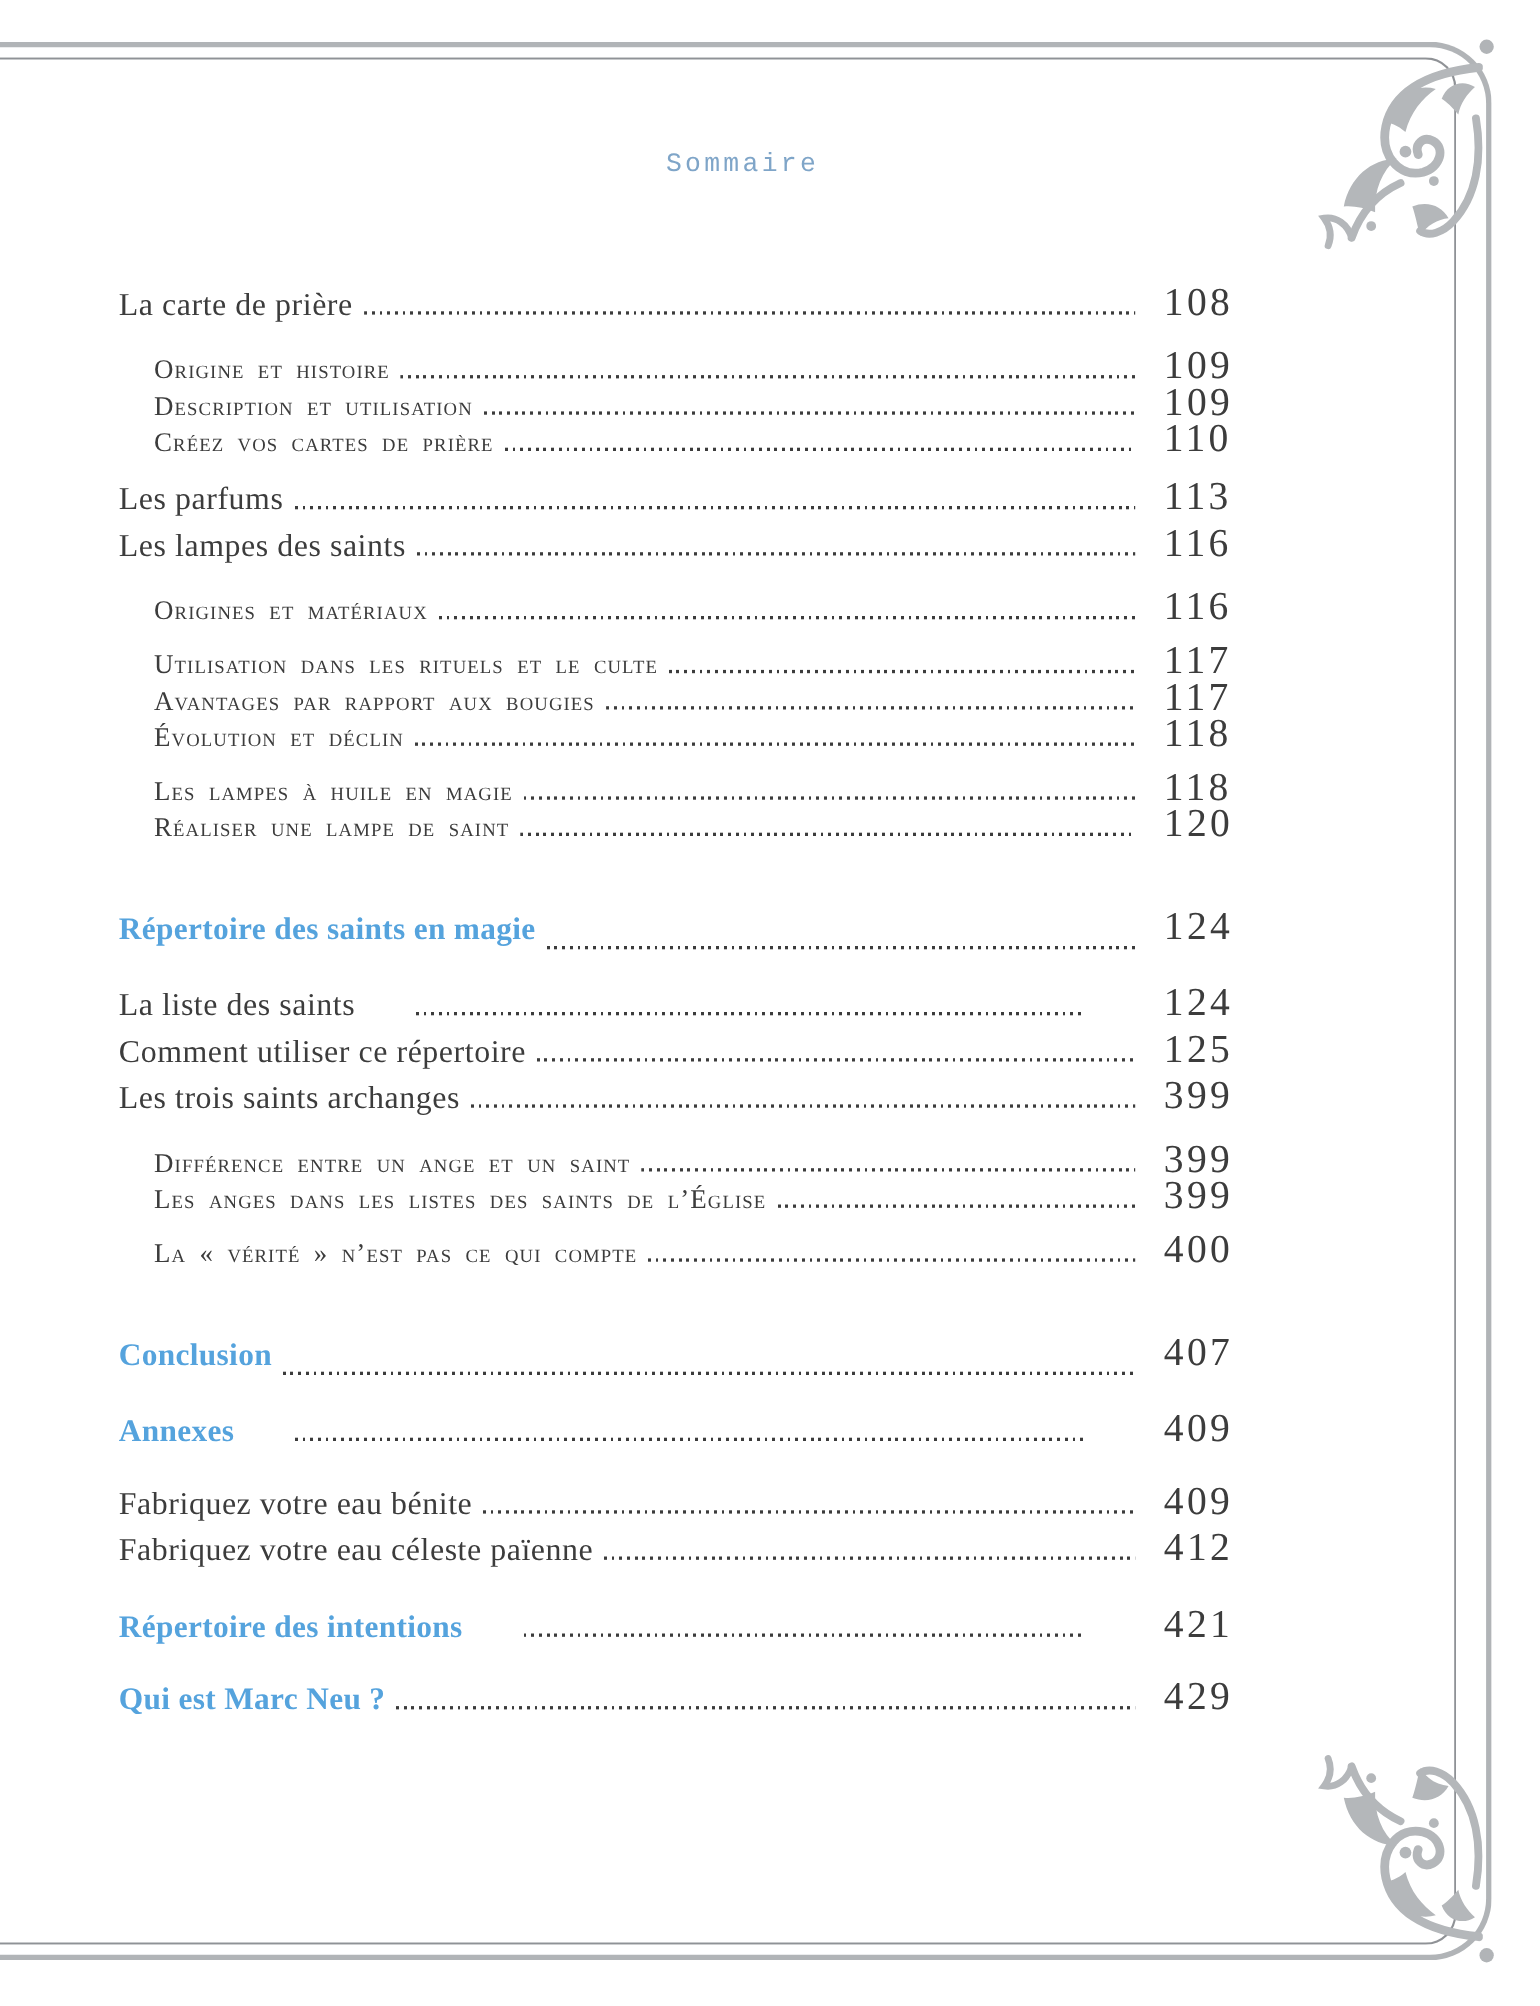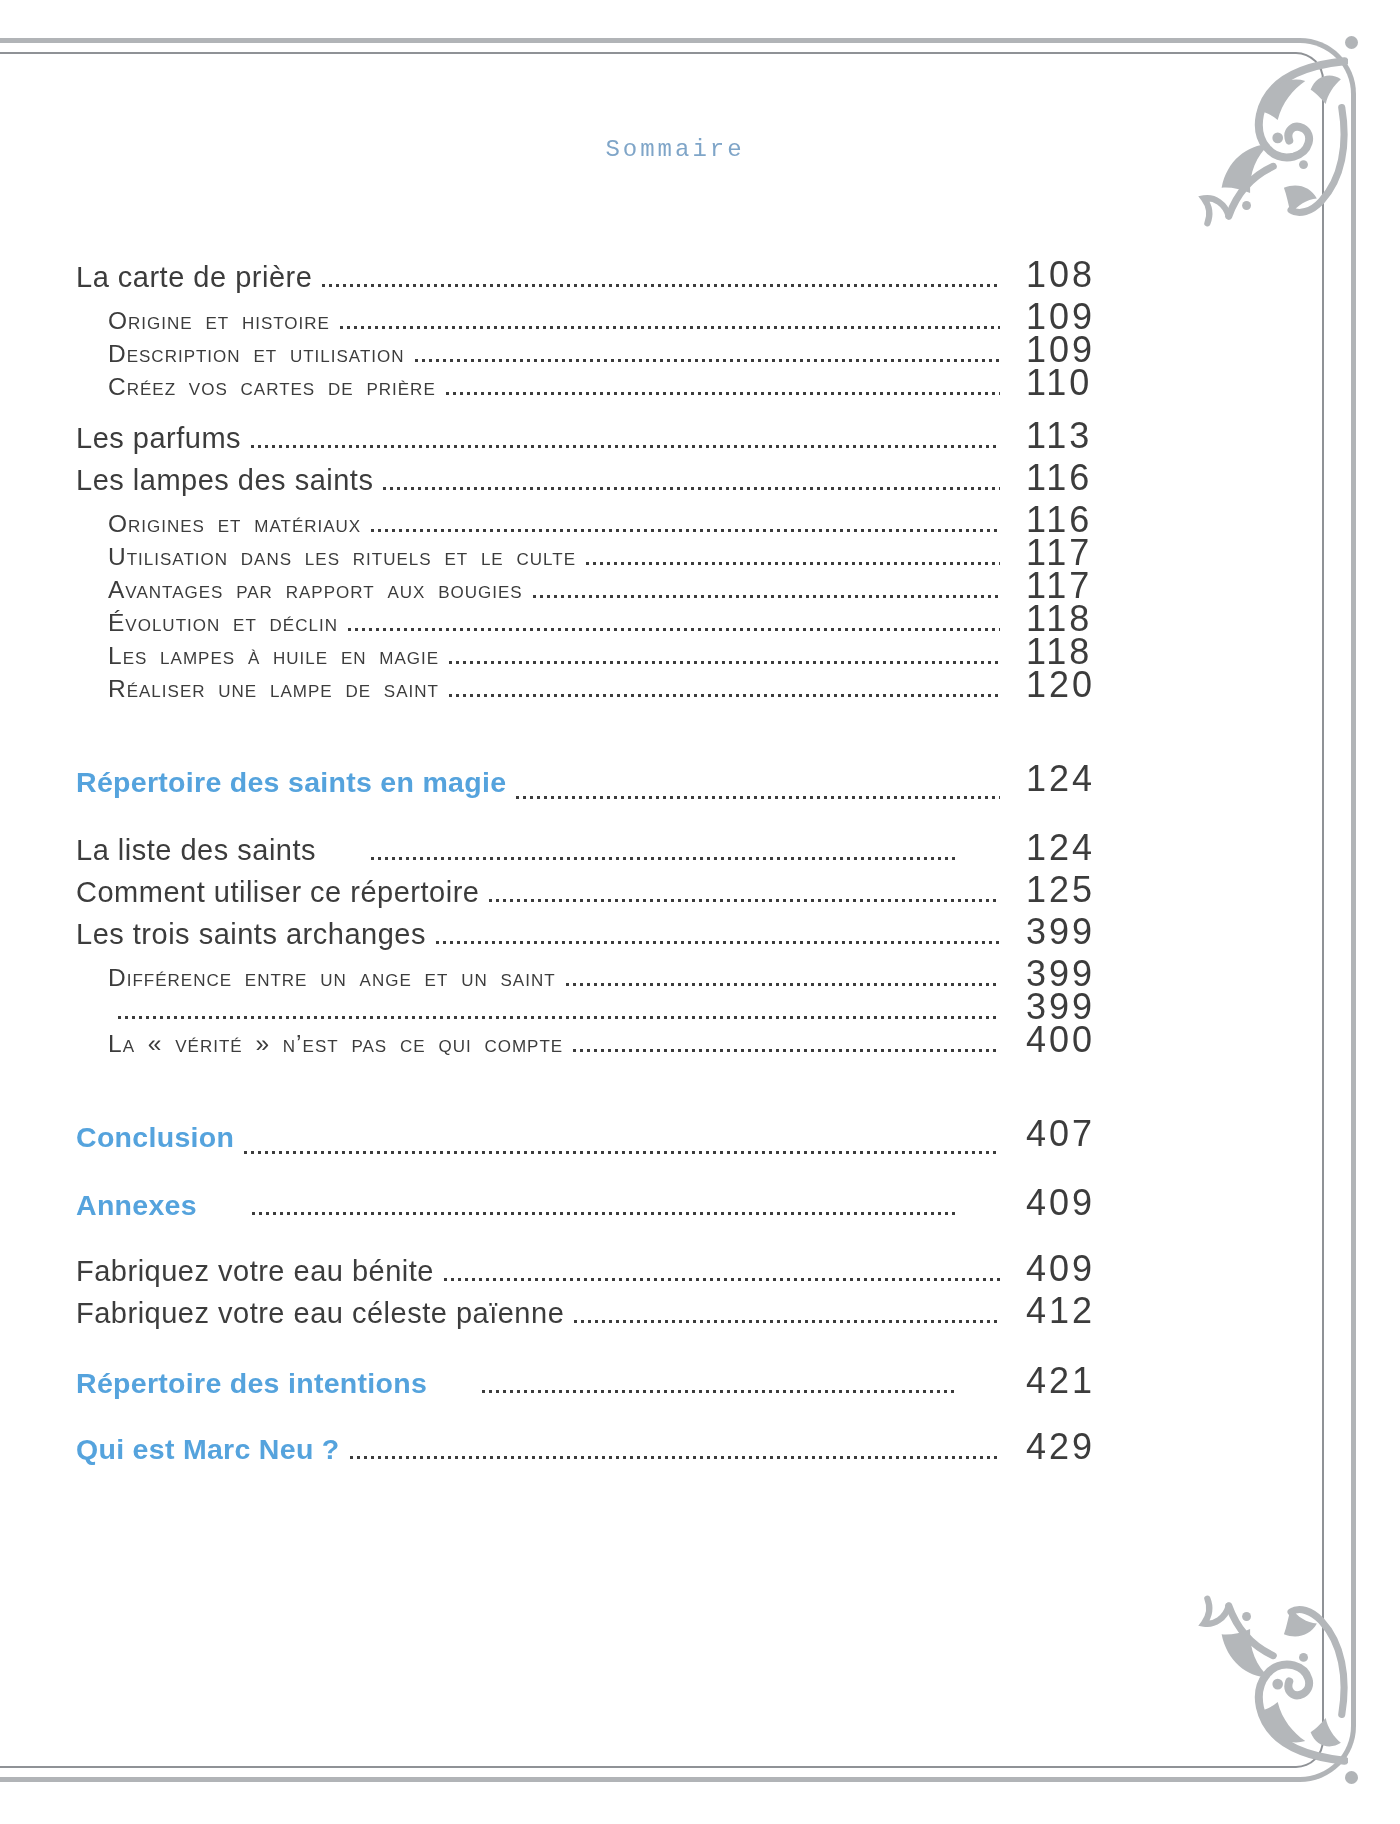--- a/index.html
+++ b/index.html
@@ -45,30 +45,31 @@
   .page-header{
     position:absolute;top:138px;left:160px;width:1030px;
     text-align:center;
     font-family:Liberation Mono, monospace;
     font-size:24px;line-height:1;
     letter-spacing:3px;
     color:var(--header-blue);
   }
   
   .toc{
-    padding:254px 0 0 76px;
+    padding:254px 0 0 108px;
     width:1030px;
+    font-family:Liberation Serif, serif;
   }
   .row{
     display:flex;align-items:baseline;
   }
   .row.lvl1{height:42px;}
   .row.lvl2{height:33px;padding-left:32px;}
   .row.chapter{height:46px;}
-  .gap-xs{margin-top:0;}
+  .gap-xs{margin-top:16px;}
   .gap-sm{margin-top:20px;}
   .gap-md{margin-top:28px;gap:45px;}
   .gap-lg{margin-top:56px;align-items:flex-end;}
   .label{
     white-space:nowrap;flex:none;line-height:1.15;
   }
   .lvl1 .label{
     font-size:29px;letter-spacing:.5px;color:var(--ink);
   }
   .lvl2 .label{
@@ -213,20 +214,21 @@
     <span class="label">Les trois saints archanges</span>
     <span class="leader"></span>
     <span class="pagenum">399</span>
   </div>
     <div class="row lvl2 gap-xs">
     <span class="label">Différence entre un ange et un saint</span>
     <span class="leader"></span>
     <span class="pagenum">399</span>
   </div>
     <div class="row lvl2">
+    <span class="label">Les anges dans les listes des saints de l’Église</span>
     <span class="leader"></span>
     <span class="pagenum">399</span>
   </div>
     <div class="row lvl2 gap-xs">
     <span class="label">La « vérité » n’est pas ce qui compte</span>
     <span class="leader"></span>
     <span class="pagenum">400</span>
   </div>
     <div class="row chapter gap-lg">
     <span class="label">Conclusion</span>

